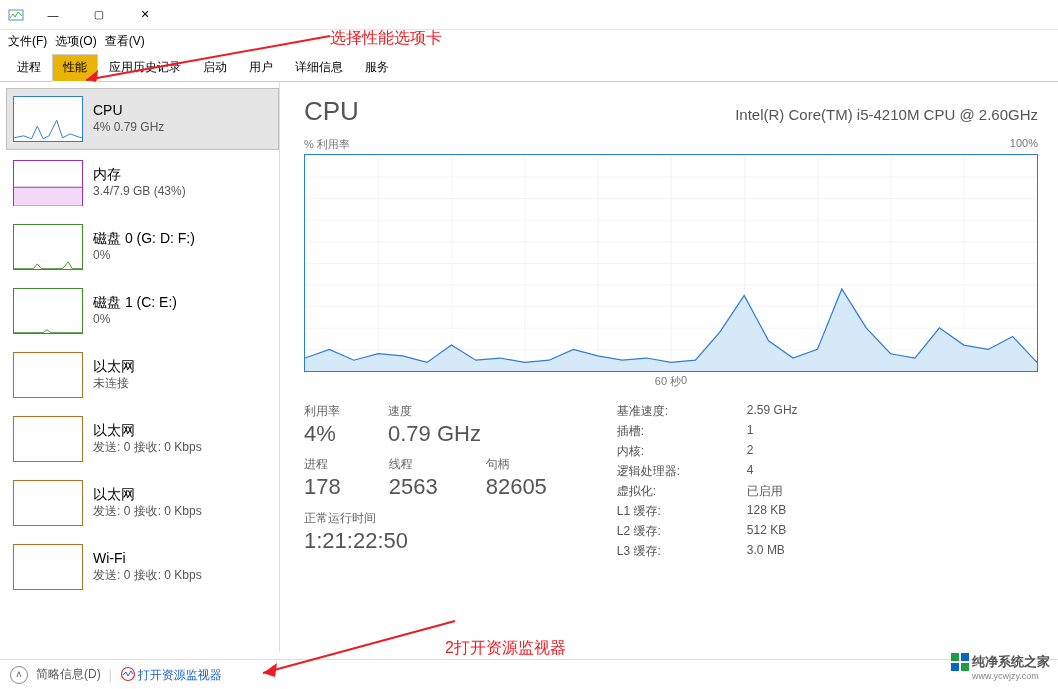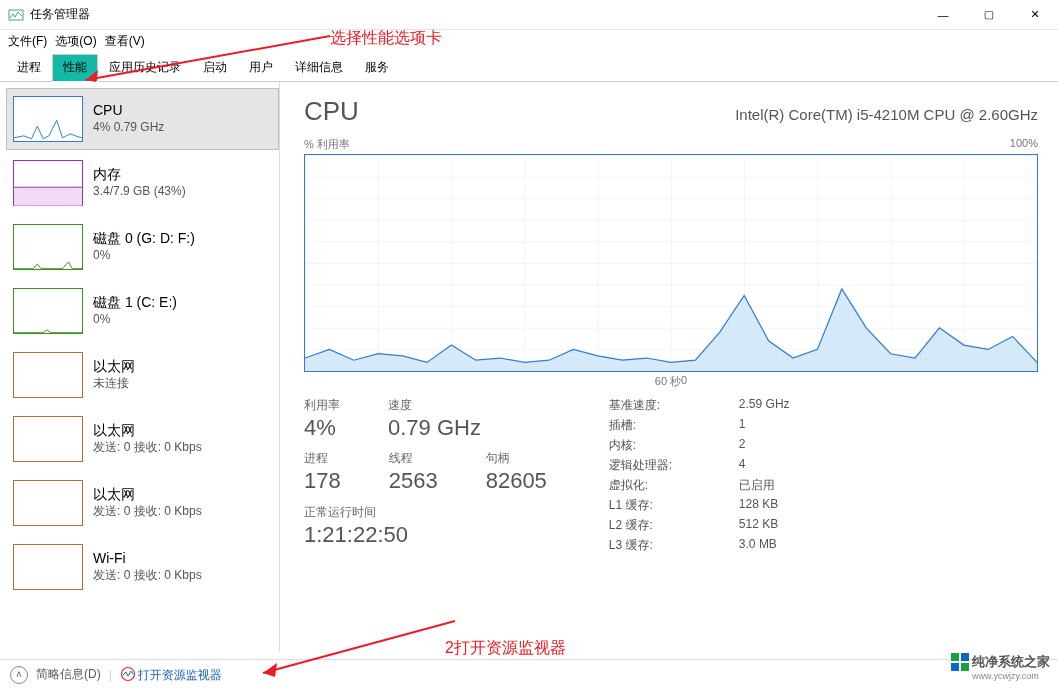--- a/index.html
+++ b/index.html
@@ -6,37 +6,37 @@
 body { font-family: "Microsoft YaHei", "Segoe UI", sans-serif; font-size: 12px; background: #fff; color: #000; width: 1058px; height: 689px; overflow: hidden; position: relative; }
 .titlebar { height: 30px; display: flex; align-items: center; padding: 0 0 0 8px; border-bottom: 1px solid #e5e5e5; }
 .titlebar .icon { width: 16px; height: 16px; margin-right: 6px; display: inline-block; }
 .titlebar .title { flex: 1; font-size: 12px; }
 .winctrl { display: flex; }
 .winctrl div { width: 46px; height: 30px; display: flex; align-items: center; justify-content: center; font-family: "Segoe UI Symbol", sans-serif; font-size: 11px; }
 .menubar { height: 22px; display: flex; align-items: center; padding: 0 8px; gap: 8px; font-size: 12px; }
 .menubar span { cursor: default; }
 .tabs { height: 26px; display: flex; align-items: flex-end; padding: 0 6px; border-bottom: 1px solid #ccc; margin-top: 4px; }
 .tabs .tab { padding: 4px 10px 5px; font-size: 12px; cursor: default; border: 1px solid transparent; position: relative; top: 1px; }
-.tabs .tab.active { border: 1px solid #ccc; border-bottom: 1px solid #fff; background: #14b8a6; }
+.tabs .tab.active { border: 1px solid #ccc; border-bottom: 1px solid #fff; background: #eab308; }
 .content { display: flex; height: 570px; }
 .sidebar { width: 280px; overflow-y: scroll; border-right: 1px solid #ddd; padding: 6px 0 6px 6px; }
 .side-item { display: flex; align-items: center; height: 62px; padding: 4px 6px; border: 1px solid transparent; cursor: default; margin-bottom: 2px; }
 .side-item.selected { background: #e5e5e5; border: 1px solid #bfbfbf; }
 .thumb { width: 70px; height: 46px; border: 1px solid; margin-right: 10px; flex-shrink: 0; position: relative; background: #fff; }
 .side-text .name { font-size: 14px; line-height: 1.2; }
 .side-text .sub { font-size: 12px; color: #555; line-height: 1.3; margin-top: 1px; }
 .main { flex: 1; padding: 14px 20px 0 24px; }
 .main-head { display: flex; justify-content: space-between; align-items: baseline; }
 .main-head h1 { font-size: 26px; font-weight: 400; color: #555; }
 .main-head .model { font-size: 15px; color: #555; }
 .axis-row { display: flex; justify-content: space-between; font-size: 11px; color: #777; margin-top: 10px; }
 .chart { border: 1px solid #2e7cd6; height: 218px; margin-top: 2px; position: relative; background: linear-gradient(to right, #f4f4f4 1px, transparent 1px) 0 0/10% 100%, linear-gradient(to bottom, #f4f4f4 1px, transparent 1px) 0 0/100% 10%; }
 .chart svg { position: absolute; left:0; top:0; width:100%; height:100%; }
 .below-axis { display: flex; justify-content: center; font-size: 11px; color: #777; margin-top: 2px; }
-.stats { display: flex; margin-top: 8px; gap: 8px; }
+.stats { display: flex; margin-top: 14px; gap: 16px; }
 .stat-col { margin-right: 24px; }
 .stat-label { font-size: 12px; color: #666; }
 .stat-big { font-size: 22px; color: #555; line-height: 1.25; }
 .stat-grid { display: grid; grid-template-columns: 100px 1fr; column-gap: 30px; row-gap: 3px; font-size: 12px; color: #555; align-content: start; }
 .uptime-row { margin-top: 10px; }
 .footer { position: absolute; left: 0; right: 0; bottom: 0; height: 30px; border-top: 1px solid #ddd; display: flex; align-items: center; padding: 0 10px; gap: 8px; background: #fff; }
 .footer .chev { width: 18px; height: 18px; border: 1px solid #888; border-radius: 50%; display: flex; align-items: center; justify-content: center; font-size: 10px; color: #555; }
 .footer .link { color: #5a5a5a; font-size: 12px; }
 .footer .link.blue { color: #1a63c7; }
 .footer .link.blue svg { vertical-align: -3px; margin-right: 2px; }
@@ -53,21 +53,20 @@
 </head>
 <body>
 
 <div class="titlebar">
   <span class="icon">
     <svg viewBox="0 0 16 16">
         <rect x="1" y="3" width="14" height="10" fill="none" stroke="#4a90d6"></rect>
         <polyline points="2,11 5,7 7,10 10,5 14,9" fill="none" stroke="#4eb04e"></polyline>
       </svg>
   </span>
-  <span class="title">任务管理器</span>
   <div class="winctrl">
     <div>—</div>
     <div>▢</div>
     <div>✕</div>
   </div>
 </div>
 
 <div class="menubar">
   <span>文件(F)</span>
   <span>选项(O)</span>

